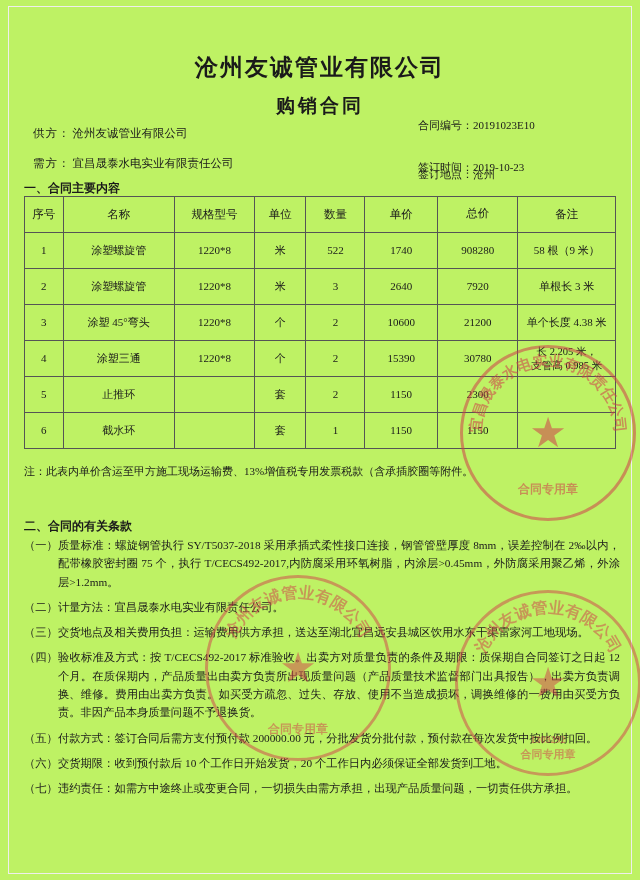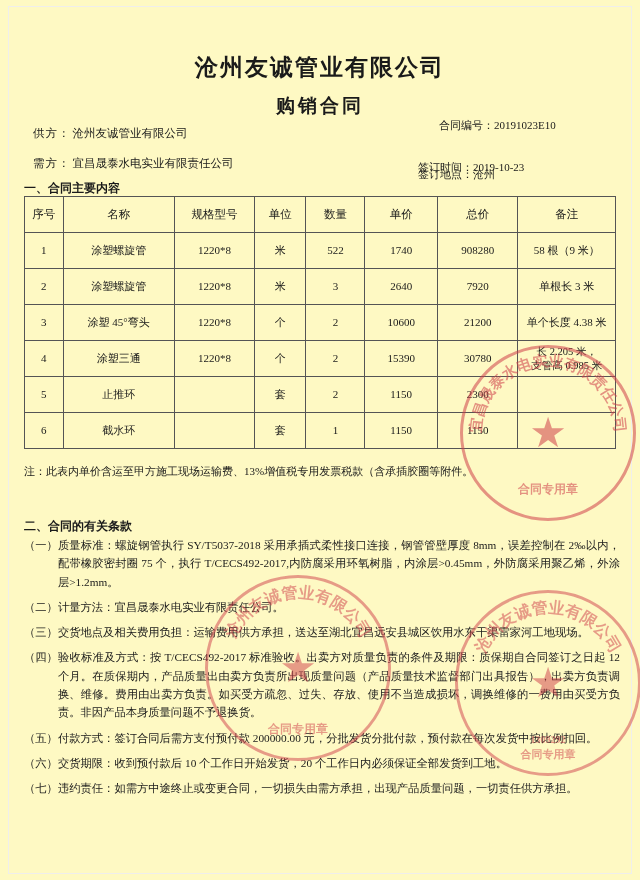--- a/index.html
+++ b/index.html
@@ -13,21 +13,21 @@
     font-family: "Liberation Serif", "DejaVu Serif", serif;
     color: #1a1a1a;
     position: relative;
     overflow: hidden;
   }
   .page {
     position: absolute;
     left: 0; top: 0;
     width: 640px;
     height: 880px;
-    background: #fef9c3;
+    background: #bef264;
   }
   
   .page-edge {
     position: absolute;
     left: 8px; top: 6px;
     width: 624px; height: 868px;
     border: 1px solid #efeeec;
     box-sizing: border-box;
   }
   .company-title {
@@ -56,21 +56,21 @@
   .party.supplier { top: 126px; }
   .party.buyer { top: 156px; }
   .party .lbl { letter-spacing: 1px; }
   .party .val { margin-left: 2px; }
 
   .meta {
     position: absolute;
     left: 418px;
     font-size: 11px;
   }
-  .meta.m1 { top: 118px; margin-left: 21px; }
+  .meta.m1 { top: 118px; }
   .meta.m2 { top: 139px; margin-top: 28px; }
   .meta.m3 { top: 160px; }
 
   .section-head {
     position: absolute;
     left: 24px;
     font-size: 12px;
     font-weight: bold;
   }
   .section-head.s1 { top: 180px; text-align: center; }
@@ -94,21 +94,21 @@
   }
   table.goods th {
     font-size: 11.5px;
   }
   .col-no    { width: 36px; }
   .col-name  { width: 116px; }
   .col-spec  { width: 80px; }
   .col-unit  { width: 50px; }
   .col-qty   { width: 58px; }
   .col-price { width: 72px; }
-  .col-total { width: 80px; }
+  .col-total { width: 80px; font-family: Liberation Mono, monospace; }
   .col-note  { width: 100px; }
 
   .total-label { letter-spacing: 2px; }
   .note-two-line { font-size: 10.5px; }
 
   .table-note {
     position: absolute;
     left: 24px;
     top: 463px;
     width: 596px;

